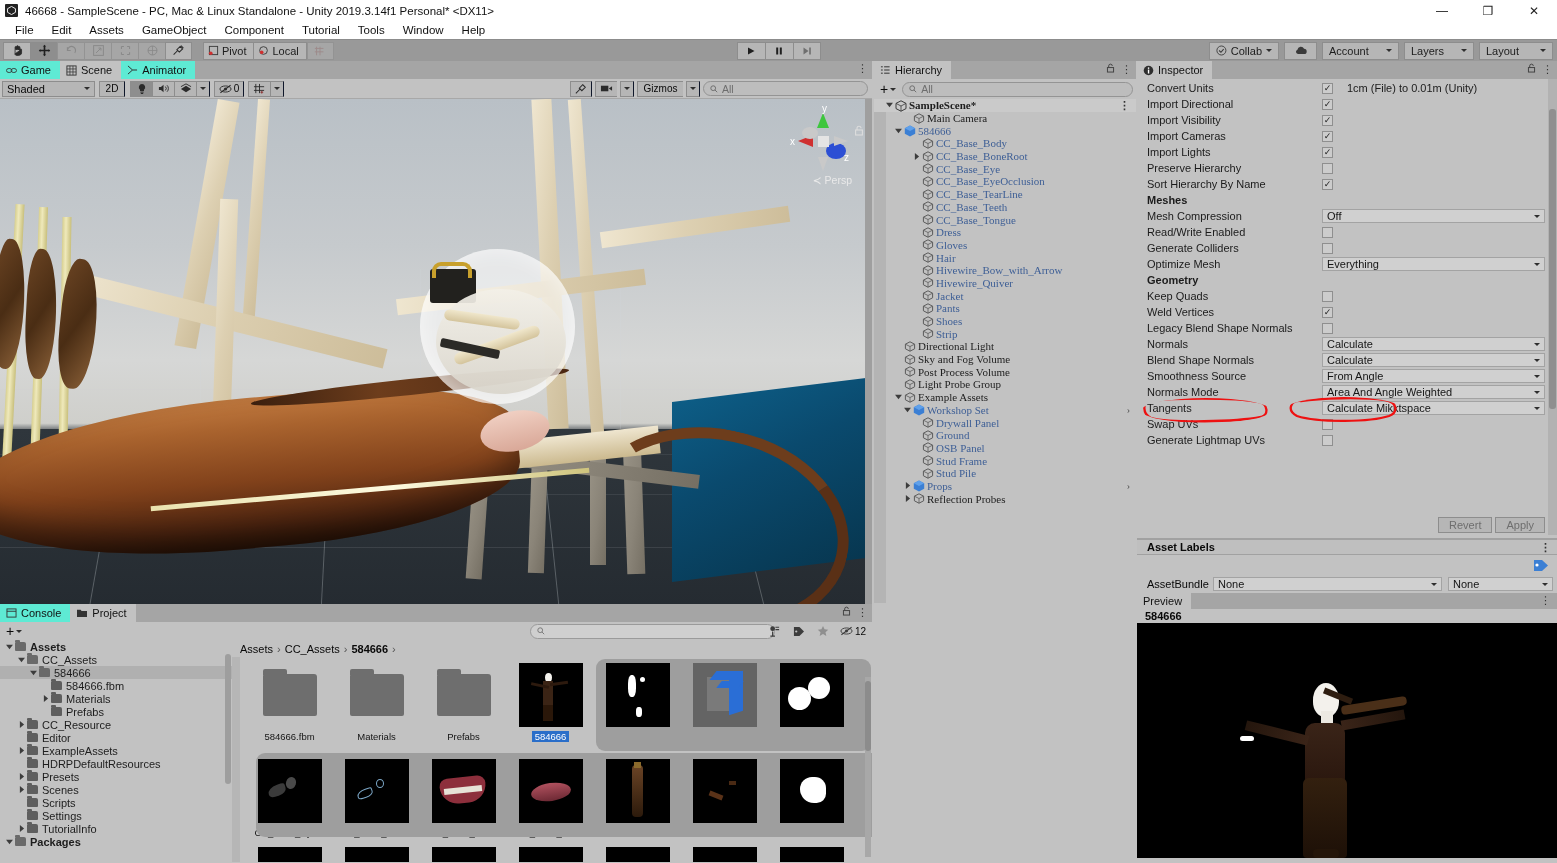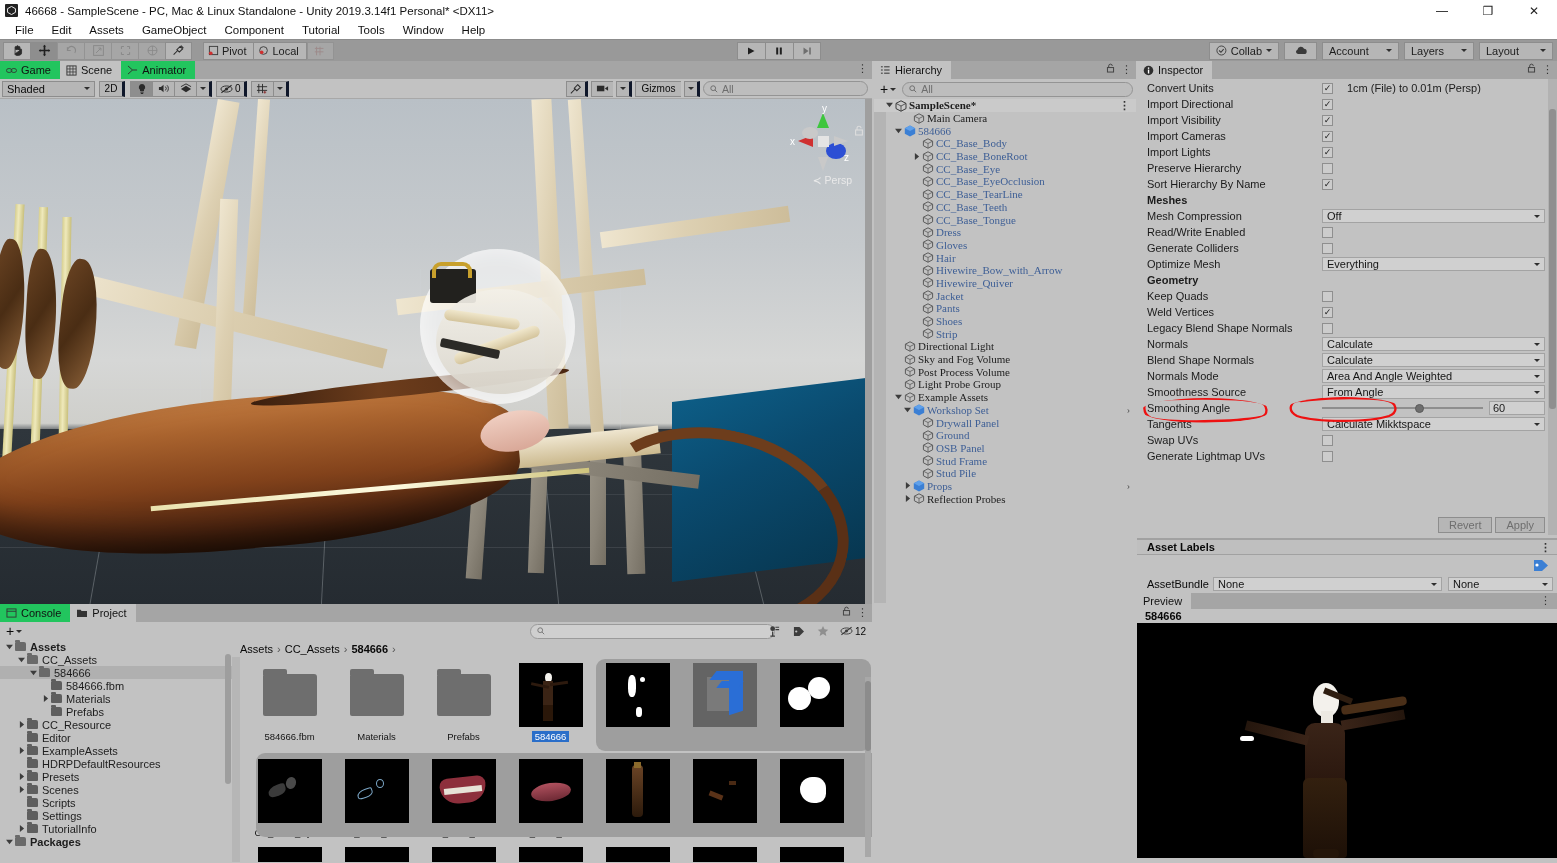--- a/index.html
+++ b/index.html
@@ -52,33 +52,33 @@
   .rt-btn{height:18px;display:flex;align-items:center;gap:4px;padding:0 6px;
      background:#b6b6b6;border:1px solid #8d8d8d;font-size:11px;color:#1c1c1c;}
   .rt-btn .caret{margin-left:auto;}
   .caret{width:0;height:0;border-left:3.5px solid transparent;border-right:3.5px solid transparent;
      border-top:4px solid #2e2e2e;display:inline-block;}
   .caret.sm{border-left-width:3px;border-right-width:3px;border-top-width:3.5px;}
 
   
   .panel{position:absolute;background:#c2c2c2;}
   .tabrow{height:18px;background:#a5a5a5;display:flex;align-items:flex-end;position:relative;}
-  .tab{height:18px;display:flex;align-items:center;gap:4px;padding:0 9px 0 6px;font-size:11px;color:#111;background:#22c55e;}
+  .tab{height:18px;display:flex;align-items:center;gap:4px;padding:0 9px 0 6px;font-size:11px;color:#111;background:#5eead4;}
   .tab.active{background:#c2c2c2;}
   .tab-icons{position:absolute;right:4px;top:2px;display:flex;align-items:center;gap:6px;}
   .kebab{font-size:11px;color:#333;letter-spacing:0;line-height:10px;}
 
   
   #sceneview{left:0;top:61px;width:872px;height:544px;}
   .scene-toolbar{height:20px;background:#c2c2c2;display:flex;align-items:center;padding-left:2px;position:relative;border-bottom:1px solid #a8a8a8;}
   .sc-drop{height:16px;display:flex;align-items:center;padding:0 4px;background:#b6b6b6;border:1px solid #8d8d8d;font-size:11px;min-width:93px;}
   .sc-drop .caret{margin-left:auto;}
   .sc-btn{height:16px;min-width:22px;display:flex;align-items:center;justify-content:center;padding:0 3px;
     background:#b6b6b6;border:1px solid #8d8d8d;border-right:none;font-size:10px;}
-  .sc-btn.e{border-right:3px solid #0f172a;}
+  .sc-btn.e{border-right:1px solid #0f172a;}
   .sc-btn.on{background:#8e8e8e;}
   .sc-search{height:15px;width:165px;background:#bdbdbd;border:1px solid #949494;border-radius:8px;
     display:flex;align-items:center;padding:0 6px;gap:4px;font-size:10.5px;color:#6d6d6d;}
   .viewport{position:relative;width:872px;height:523px;overflow:hidden;background:#9aa0a6;}
 
   
   .sky{position:absolute;inset:0;background:linear-gradient(#b9c0c6 0%,#c6cacd 28%,#d6d7d6 50%,#cfcfcb 62%,#3a4147 64%,#2b3137 100%);}
   .floor{position:absolute;left:0;top:330px;width:872px;height:193px;background:linear-gradient(#2f363c,#242a30);}
   .gridline{position:absolute;background:rgba(210,215,220,.45);height:1px;}
   .gridline.v{width:1px;background:rgba(210,215,220,.3);}
@@ -893,21 +893,21 @@
       </div>
     </div>
 
     <div class="ins-body" id="ins-body">
       <div class="ins-scroll">
           <div class="ins-thumb"></div>
         </div>
     <div class="prow">
           <span class="plabel">Convert Units</span>
           <span class="chk on"></span>
-          <span style="margin-left:14px">1cm (File) to 0.01m (Persp)</span>
+          <span style="margin-left:14px">1cm (File) to 0.01m (Unity)</span>
         </div>
         <div class="prow">
           <span class="plabel">Import Directional</span>
           <span class="chk on"></span>
         </div>
         <div class="prow">
           <span class="plabel">Import Visibility</span>
           <span class="chk on"></span>
         </div>
         <div class="prow">
@@ -974,40 +974,32 @@
           </span>
         </div>
         <div class="prow">
           <span class="plabel">Blend Shape Normals</span>
           <span class="ddown">
             <span>Calculate</span>
             <span class="caret sm"></span>
           </span>
         </div>
         <div class="prow">
+          <span class="plabel">Smoothness Source</span>
+          <span class="ddown">
+            <span>From Angle</span>
+            <span class="caret sm"></span>
+          </span>
+        </div>
+        <div class="prow">
           <span class="plabel">Normals Mode</span>
           <span class="ddown">
             <span>Area And Angle Weighted</span>
             <span class="caret sm"></span>
           </span>
-        </div>
-        <div class="prow">
-          <span class="plabel">Smoothness Source</span>
-          <span class="ddown">
-            <span>From Angle</span>
-            <span class="caret sm"></span>
-          </span>
-        </div>
-        <div class="prow">
-          <span class="plabel">Smoothing Angle</span>
-          <span class="slider">
-            <span class="track"></span>
-            <span class="knob"></span>
-          </span>
-          <span class="numfield">60</span>
         </div>
         <div class="prow">
           <span class="plabel">Tangents</span>
           <span class="ddown">
             <span>Calculate Mikktspace</span>
             <span class="caret sm"></span>
           </span>
         </div>
         <div class="prow">
           <span class="plabel">Swap UVs</span>

